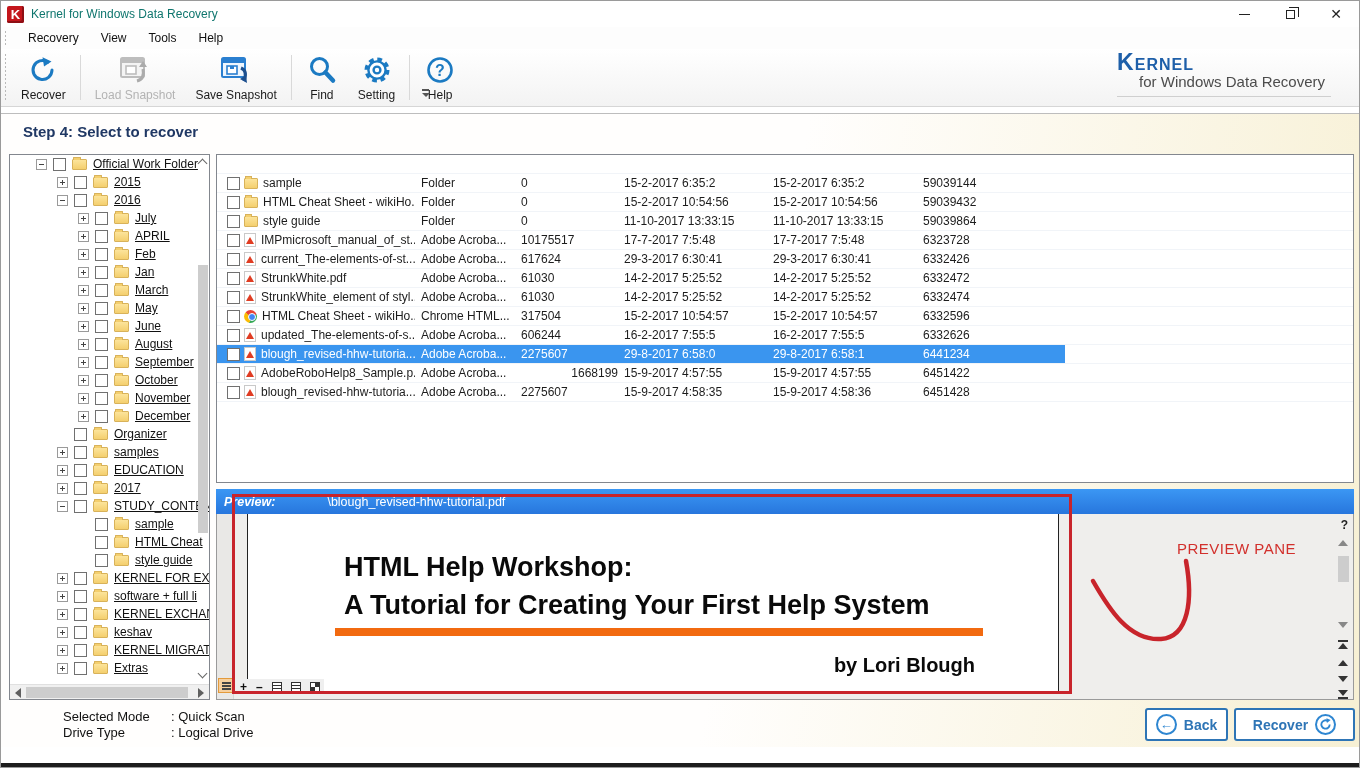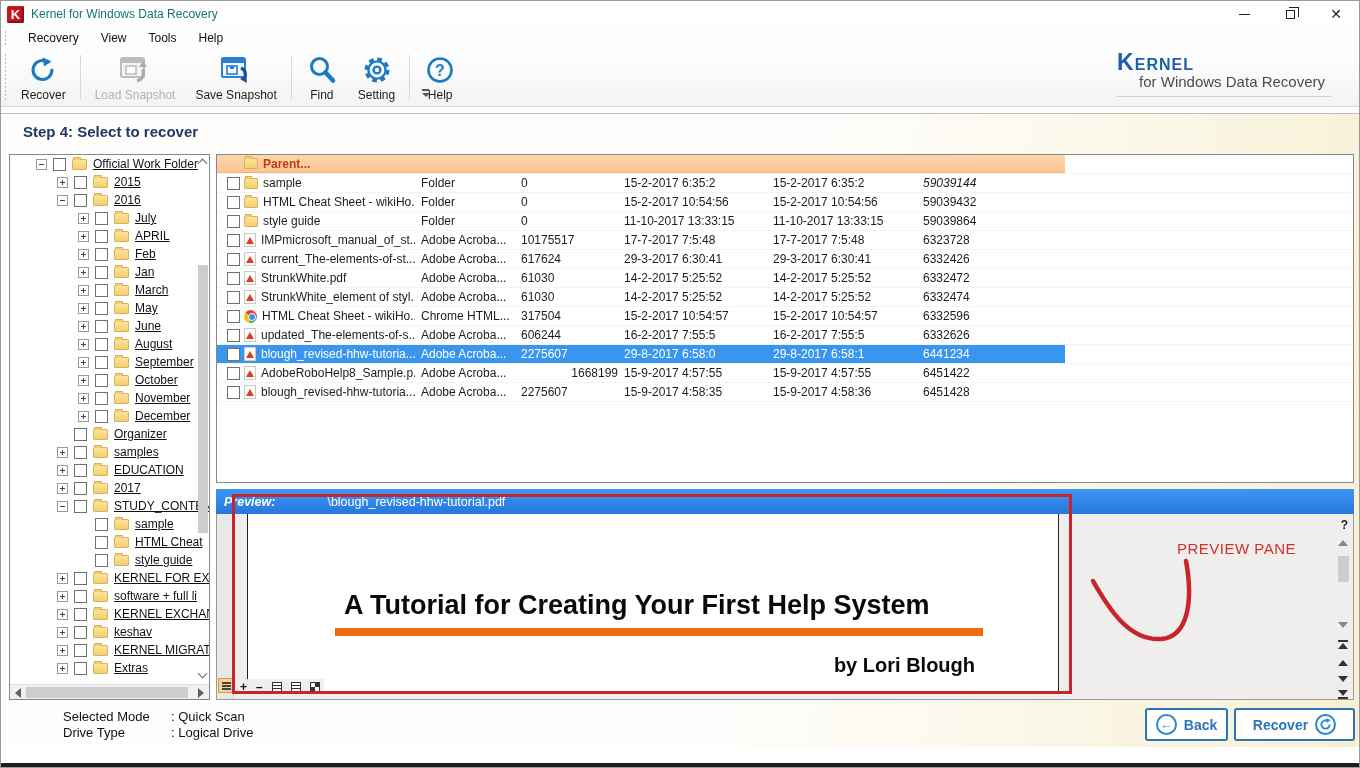--- a/index.html
+++ b/index.html
@@ -425,46 +425,34 @@
         </div>
         <div class="tree-hscroll">
         <span class="h-arrow left"></span>
         <span class="h-thumb"></span>
         <span class="h-arrow right"></span>
       </div>
       </div>
 
     <div class="grid-panel" id="grid">
         <div class="tr parent">
-          <div class="hl">
-            <div class="td namecell" style="width: 198px;">
-              <span style="width: 21px; flex: 0 0 auto;"></span>
-              <span class="fico folder2"></span>
-              <span>Parent...</span>
-            </div>
-            <div class="td" style="width: 100px;"></div>
-            <div class="td" style="width: 103px;"></div>
-            <div class="td" style="width: 149px;"></div>
-            <div class="td" style="width: 150px;"></div>
-            <div class="td" style="width: 148px;"></div>
-          </div>
           <div class="tr-fill"></div>
         </div>
         <div class="tr">
           <div class="hl">
             <div class="td namecell" style="width: 198px;">
               <span class="cbx sm"></span>
               <span class="fico folder2"></span>
               <span>sample</span>
             </div>
             <div class="td" style="width: 100px;">Folder</div>
             <div class="td" style="width: 103px;">0</div>
             <div class="td" style="width: 149px;">15-2-2017 6:35:2</div>
             <div class="td" style="width: 150px;">15-2-2017 6:35:2</div>
-            <div class="td" style="width: 148px; font-style: italic;">59039144</div>
+            <div class="td" style="width: 148px;">59039144</div>
           </div>
           <div class="tr-fill"></div>
         </div>
         <div class="tr">
           <div class="hl">
             <div class="td namecell" style="width: 198px;">
               <span class="cbx sm"></span>
               <span class="fico folder2"></span>
               <span>HTML Cheat Sheet - wikiHo...</span>
             </div>
@@ -631,20 +619,21 @@
     <div class="preview-header">
       <span class="pv-label">Preview:</span>
       <span class="pv-file">\blough_revised-hhw-tutorial.pdf</span>
     </div>
 
     <div class="preview-body">
       <div class="pv-strip">
         <div class="pv-strip-icon"></div>
       </div>
       <div class="pv-doc">
+        <div class="doc-t1">HTML Help Workshop:</div>
         <div class="doc-t2">A Tutorial for Creating Your First Help System</div>
         <div class="doc-rule"></div>
         <div class="doc-by">by Lori Blough</div>
       </div>
       <div class="pv-zoombar">
         <span class="zi">+</span>
         <span class="zi">–</span>
         <span class="zi box"></span>
         <span class="zi box"></span>
         <span class="zi grid4"></span>

